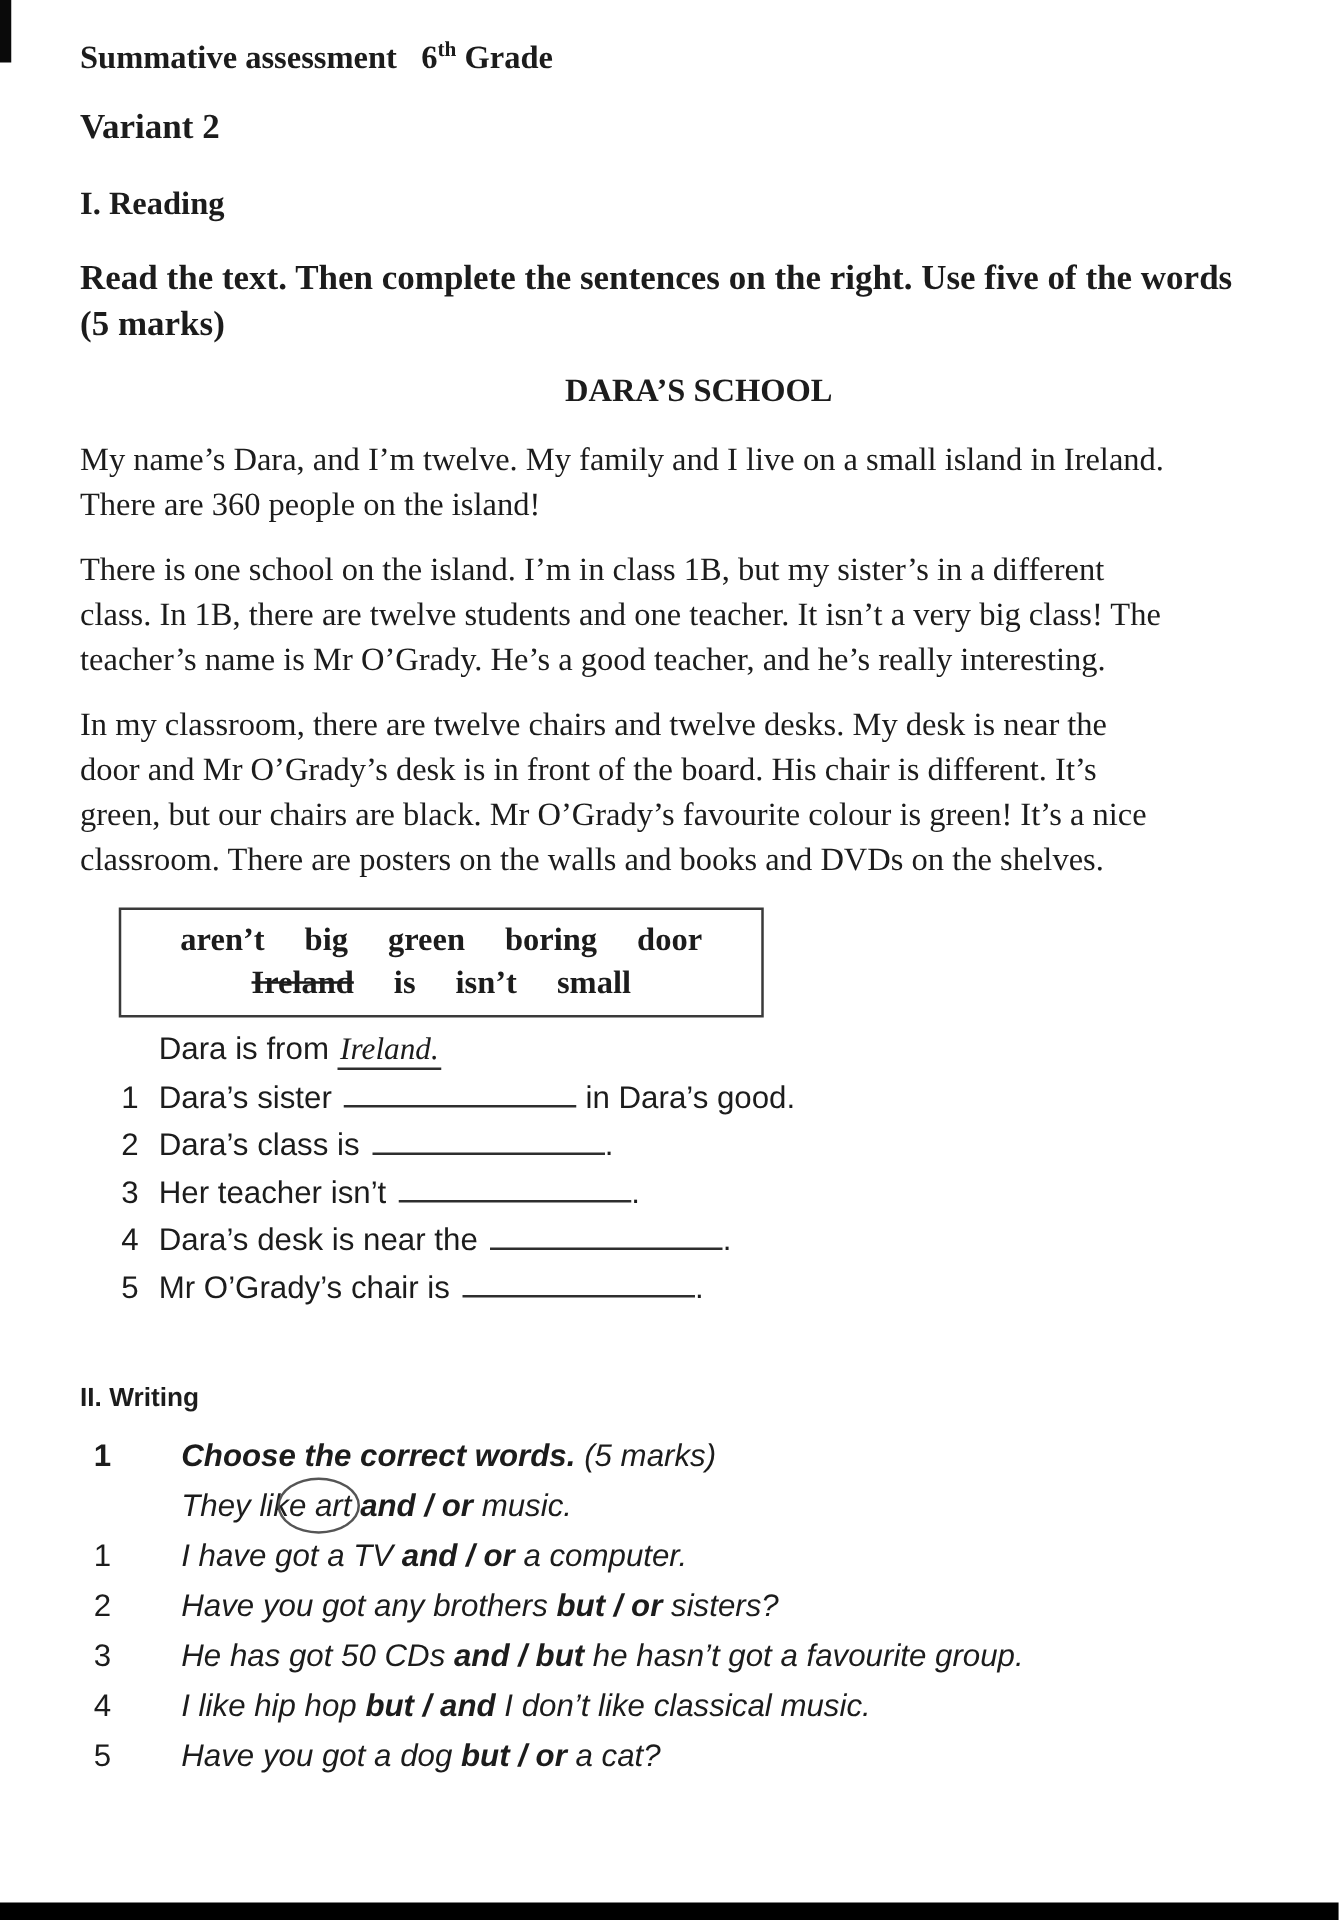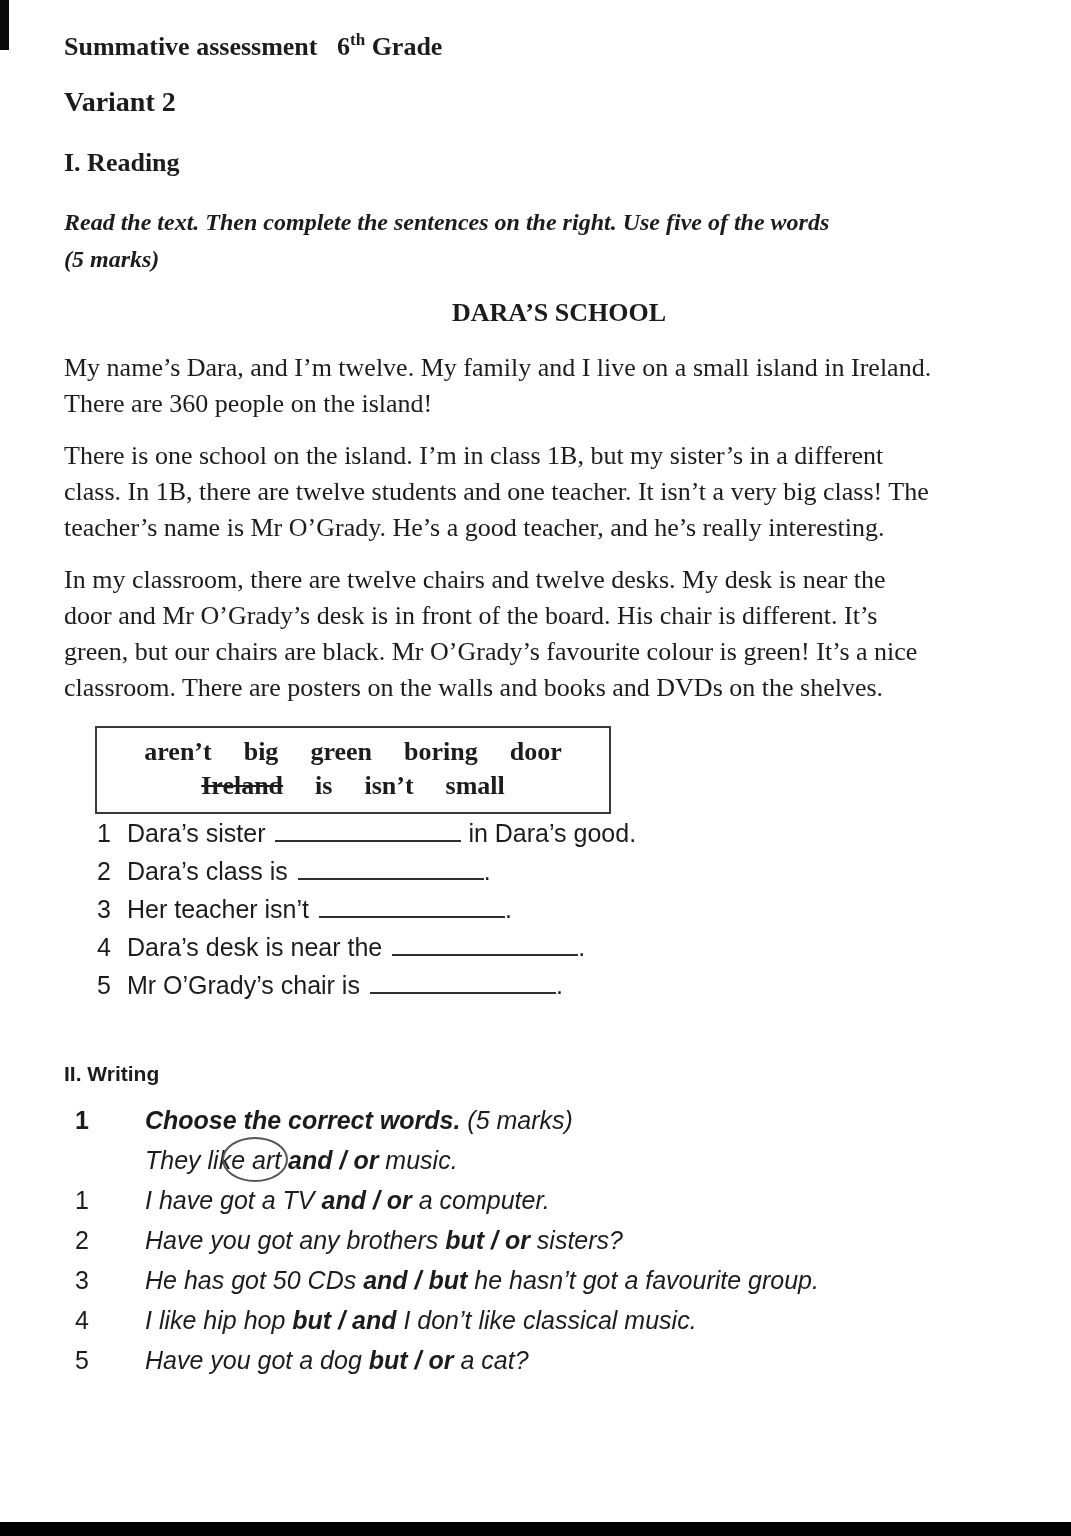--- a/index.html
+++ b/index.html
@@ -17,21 +17,21 @@
 
   .doc-title {
     font-size: 26px; font-weight: 700; white-space: pre;
     margin-bottom: 24px;
   }
   .doc-title sup { font-size: 17px; vertical-align: super; }
 
   .variant { font-size: 28px; font-weight: 700; margin-bottom: 30px; }
   .section-heading { font-size: 26px; font-weight: 700; margin-bottom: 26px; }
 
-  .instructions { font-size: 24px; font-weight: 700; line-height: 37px; font-style: italic; }
+  .instructions { font-size: 28px; font-weight: 700; line-height: 37px; }
 
   .center-title {
     font-size: 26px; font-weight: 700; text-align: center;
     width: 990px; margin: 20px 0 22px 0;
   }
 
   .para { font-size: 26px; line-height: 36px; margin-bottom: 16px; }
 
   .word-box {
     margin: 20px 0 0 31px;
@@ -147,20 +147,21 @@
         <span>door</span>
       </div>
     <div class="word-line">
         <span class="struck">Ireland</span>
         <span>is</span>
         <span>isn’t</span>
         <span>small</span>
       </div>
   </div>
 
+  <div class="example-row"><span>Dara is from </span><span class="answer">Ireland.</span></div>
 
   <div>
       <div class="r-item">
         <span class="r-num">1</span>
         <span class="r-text"><span>Dara’s sister</span><span class="blank"></span><span> in Dara’s good.</span></span>
       </div>
       <div class="r-item">
         <span class="r-num">2</span>
         <span class="r-text"><span>Dara’s class is</span><span class="blank"></span><span>.</span></span>
       </div>

